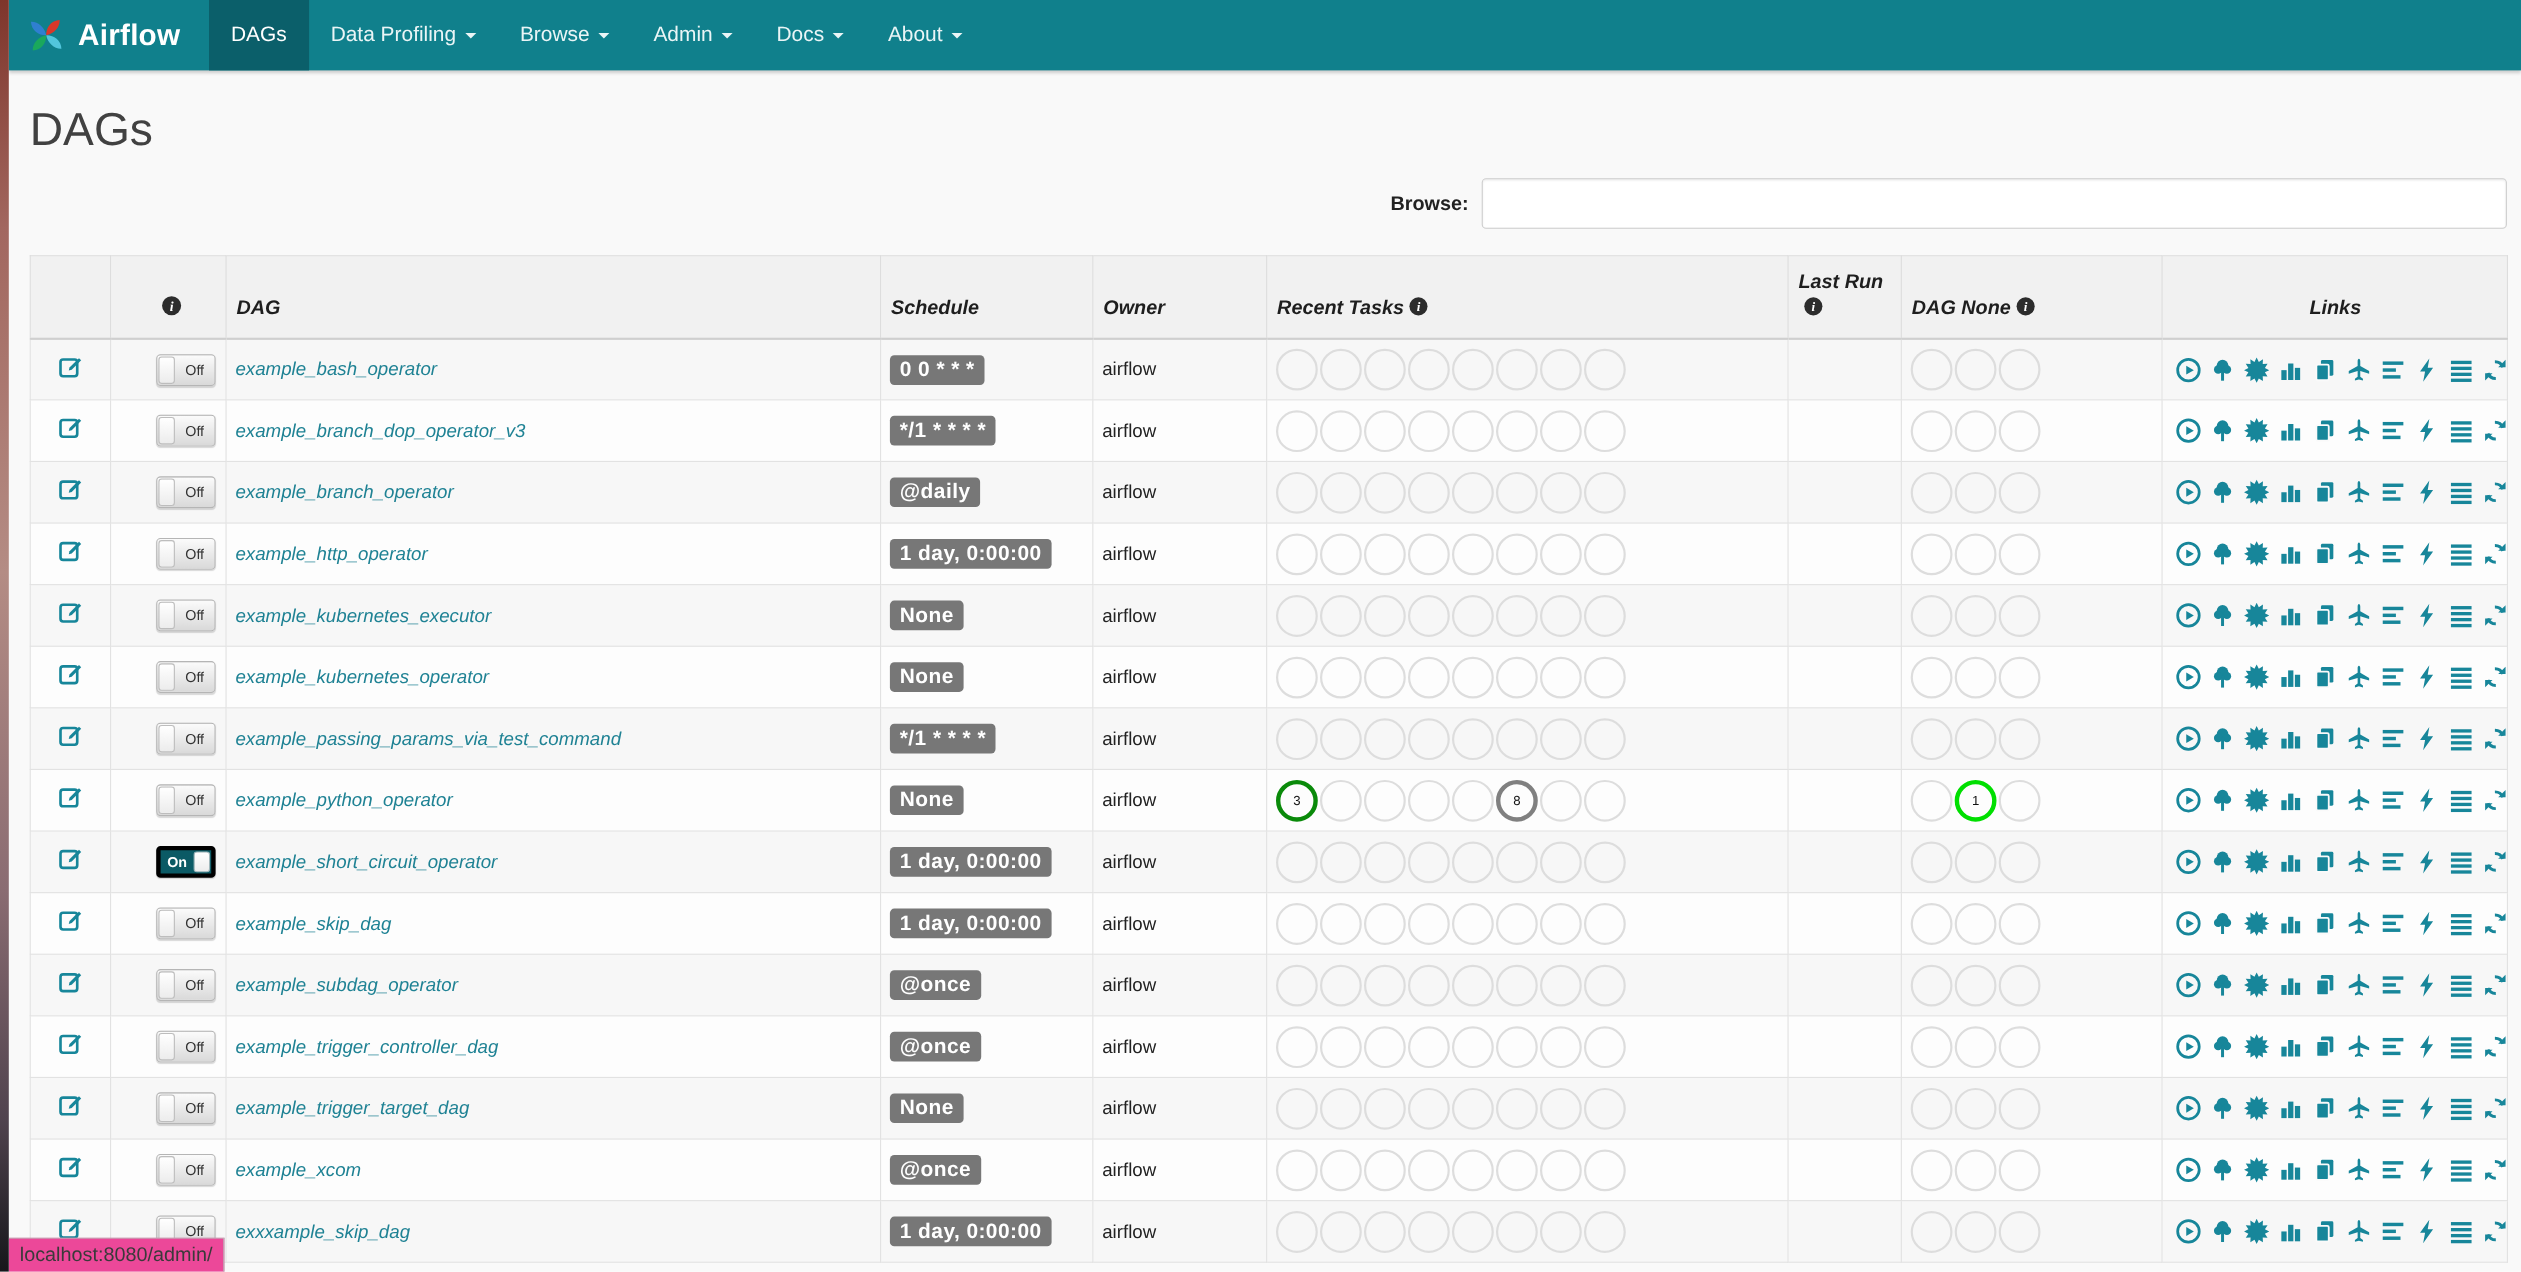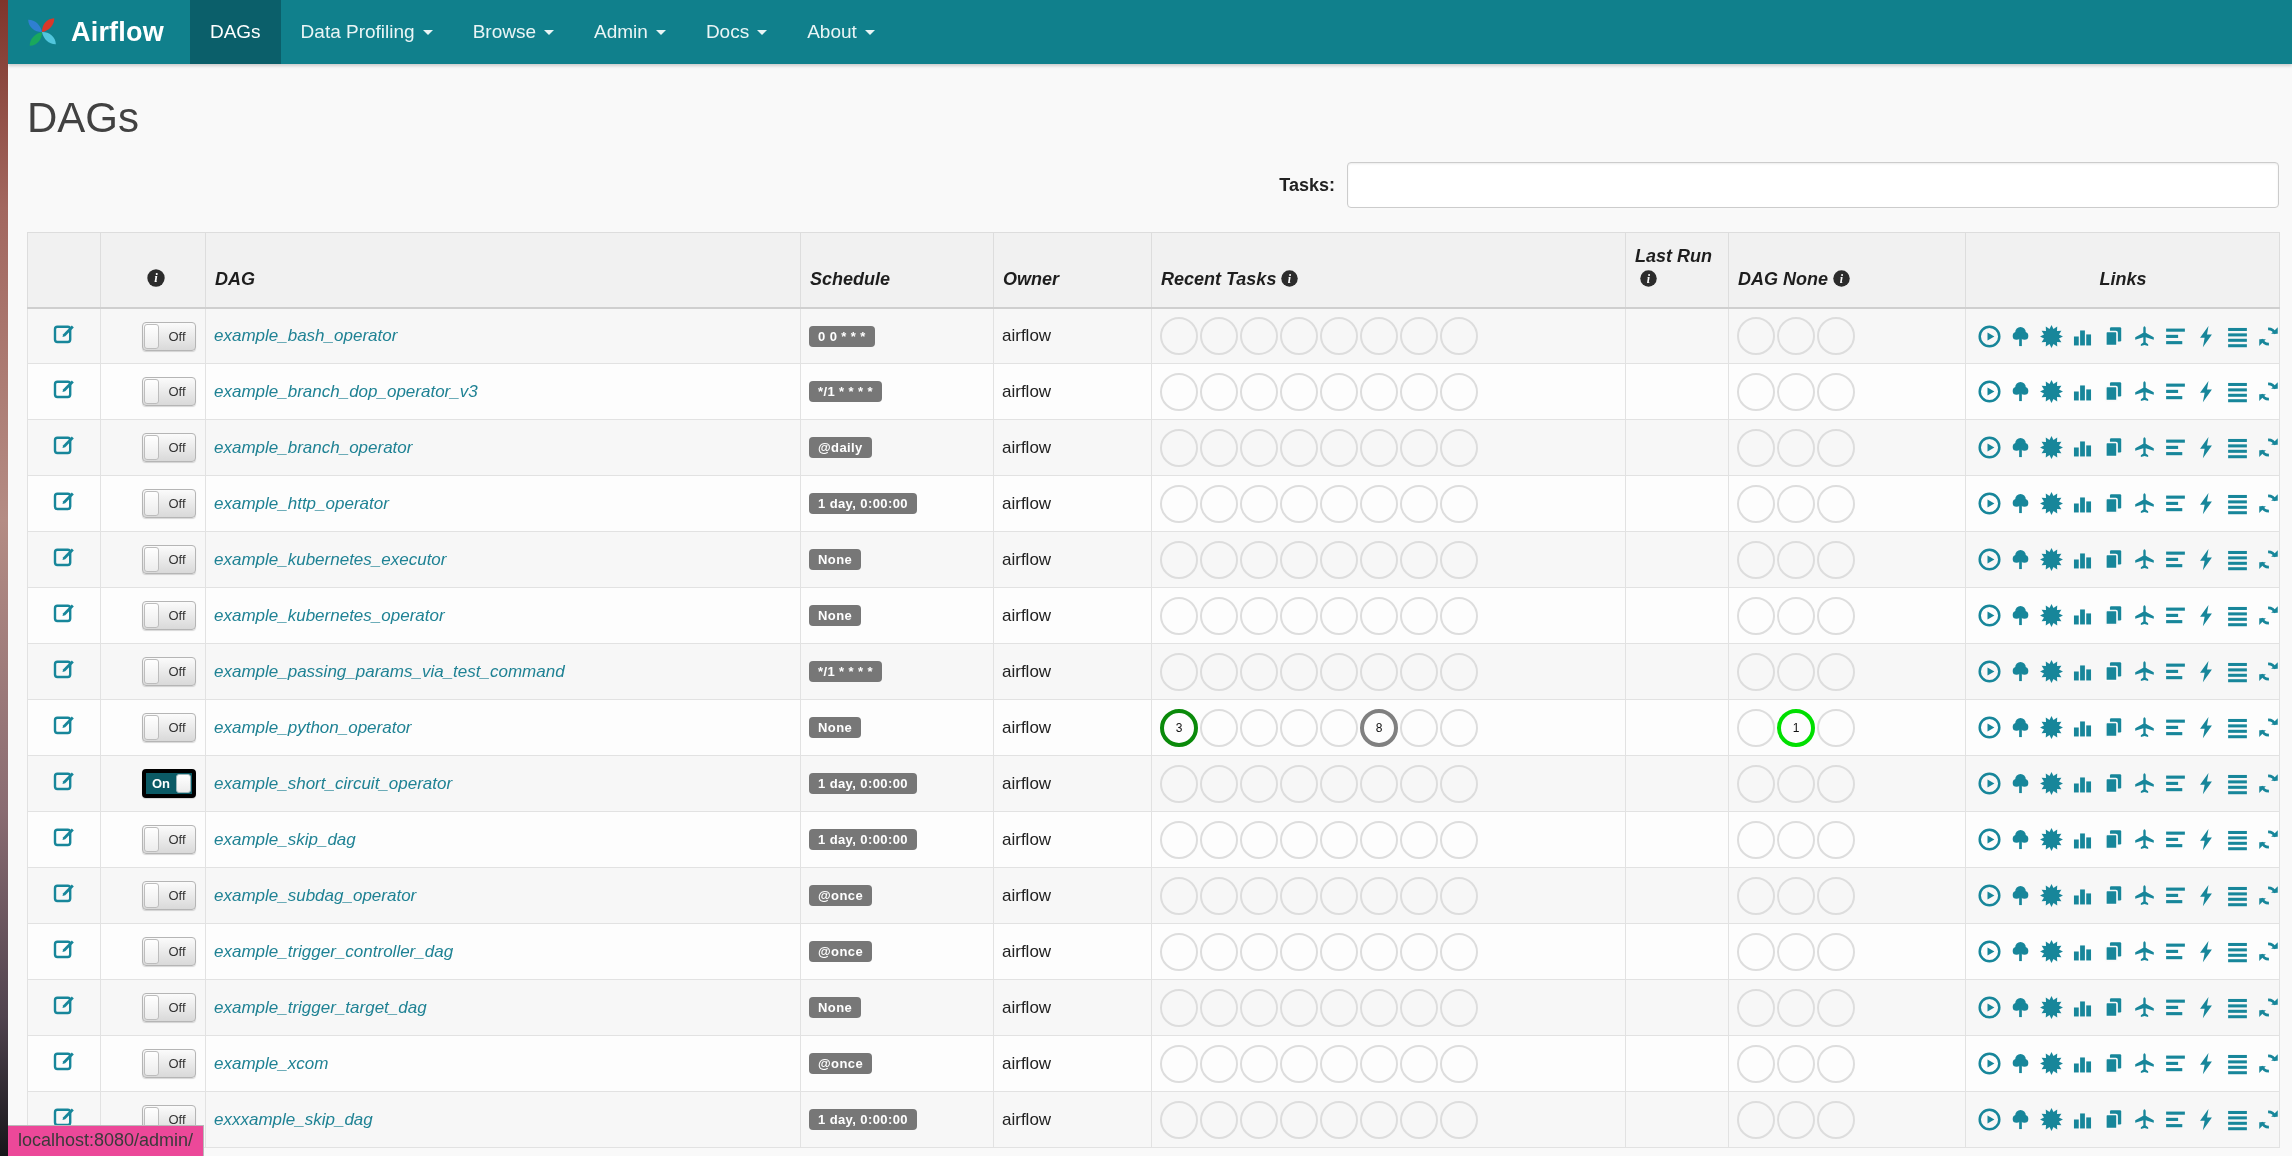--- a/index.html
+++ b/index.html
@@ -64,21 +64,21 @@
     border:1px solid #e2e2e2; height:56px; padding:0 8px;
     font-size:17px; vertical-align:middle; overflow:hidden; white-space:nowrap;
   }
   tbody tr:nth-child(odd)  { background:#f7f7f7; }
   tbody tr:nth-child(even) { background:#fdfdfd; }
   .c-edit  { text-align:center; }
   .edit-link { color:var(--accent,#17869a); display:inline-flex; cursor:pointer; }
   .dag-link { color:#1f8294; text-decoration:none; cursor:pointer;font-style:italic; }
   .badge {
     display:inline-block; background:var(--badge-bg,#777); color:#fff;
-    font-size:13px; font-weight:bold; letter-spacing:.4px;
+    font-size:19px; font-weight:bold; letter-spacing:.4px;
     padding:4px 9px; border-radius:4px; line-height:1;
   }
   .c-owner { color:#222; }
   .circles { display:flex; align-items:center; }
   .circle {
     width:38px; height:38px; border-radius:50%;
     border:2px solid var(--empty-ring,#ddd); margin-right:2px; flex:0 0 auto;
     display:flex; align-items:center; justify-content:center;
     font-size:12px; color:#111; background:transparent;
   }
@@ -208,21 +208,21 @@
       <li class="nav-item">Admin<span class="caret"></span></li>
       <li class="nav-item">Docs<span class="caret"></span></li>
       <li class="nav-item">About<span class="caret"></span></li>
     </ul>
 </nav>
 
 <main>
   <h1 class="page-title">DAGs</h1>
 
   <div class="search-row">
-    <span class="search-label">Tasks:</span>
+    <span class="search-label">Browse:</span>
     <input class="search-input" type="text" value="" style="">
   </div>
 
   <table class="dags">
     <colgroup>
       <col style="width:73px">
         <col style="width:105px">
         <col style="width:595px">
       <col style="width:193px">
         <col style="width:158px">

